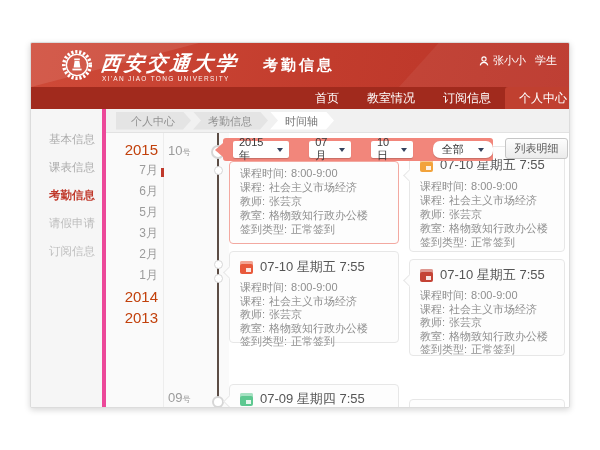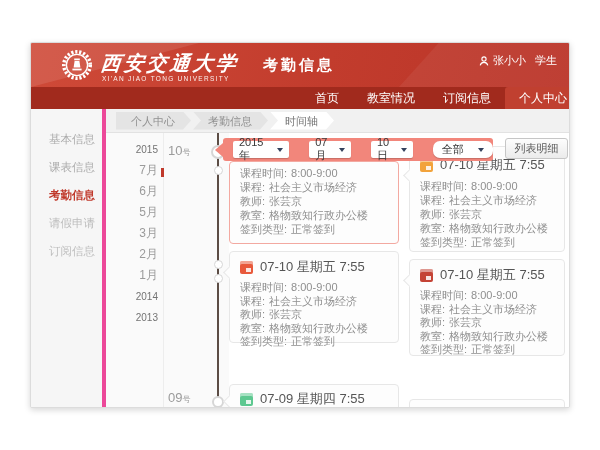--- a/index.html
+++ b/index.html
@@ -51,21 +51,21 @@
            clip-path:polygon(0 0,calc(100% - 8px) 0,100% 50%,calc(100% - 8px) 100%,0 100%,8px 50%); }
   .crumb.first { clip-path:polygon(0 0,calc(100% - 8px) 0,100% 50%,calc(100% - 8px) 100%,0 100%); }
   .crumb.active { background:#ffffff; color:#777; }
   
   .tl-panel { position:absolute; left:75px; top:90px; width:465px; height:276px; background:#fff; }
   .gutter { position:absolute; left:0; top:0; width:123px; height:276px; background:#fafafa; }
   .month-sep { position:absolute; left:57px; top:0; width:1px; height:276px; background:#ededed; }
   .tl-line { position:absolute; left:111px; top:0; width:2px; height:276px; background:#5c4d45; }
   .month-nav { position:absolute; left:0; top:6px; width:52px; text-align:right; }
   .m-item { font-size:12px; color:#9b9b9b; height:21px; line-height:21px; cursor:pointer; }
-  .m-item.year { font-size:10px; color:#737373; }
+  .m-item.year { font-size:15px; color:#c2410c; }
   .month-tick { position:absolute; left:55px; top:35px; width:3px; height:9px; background:#c0392b; }
   .day-marker { position:absolute; font-size:13px; color:#9b9b9b; white-space:nowrap; }
   .day-marker .suffix { font-size:8px; }
   .dm-10 { left:62px; top:10px; }
   .dm-09 { left:62px; top:257px; }
   .node { position:absolute; background:#fff; border:2px solid #d6d6d6; border-radius:50%; box-sizing:border-box; }
   .node.big  { left:105px; top:12px;  width:14px; height:14px; }
   .node.s1   { left:108px; top:33px;  width:9px;  height:9px; border-width:1.5px; }
   .node.s2   { left:108px; top:127px; width:9px;  height:9px; border-width:1.5px; }
   .node.s3   { left:108px; top:141px; width:9px;  height:9px; border-width:1.5px; }

